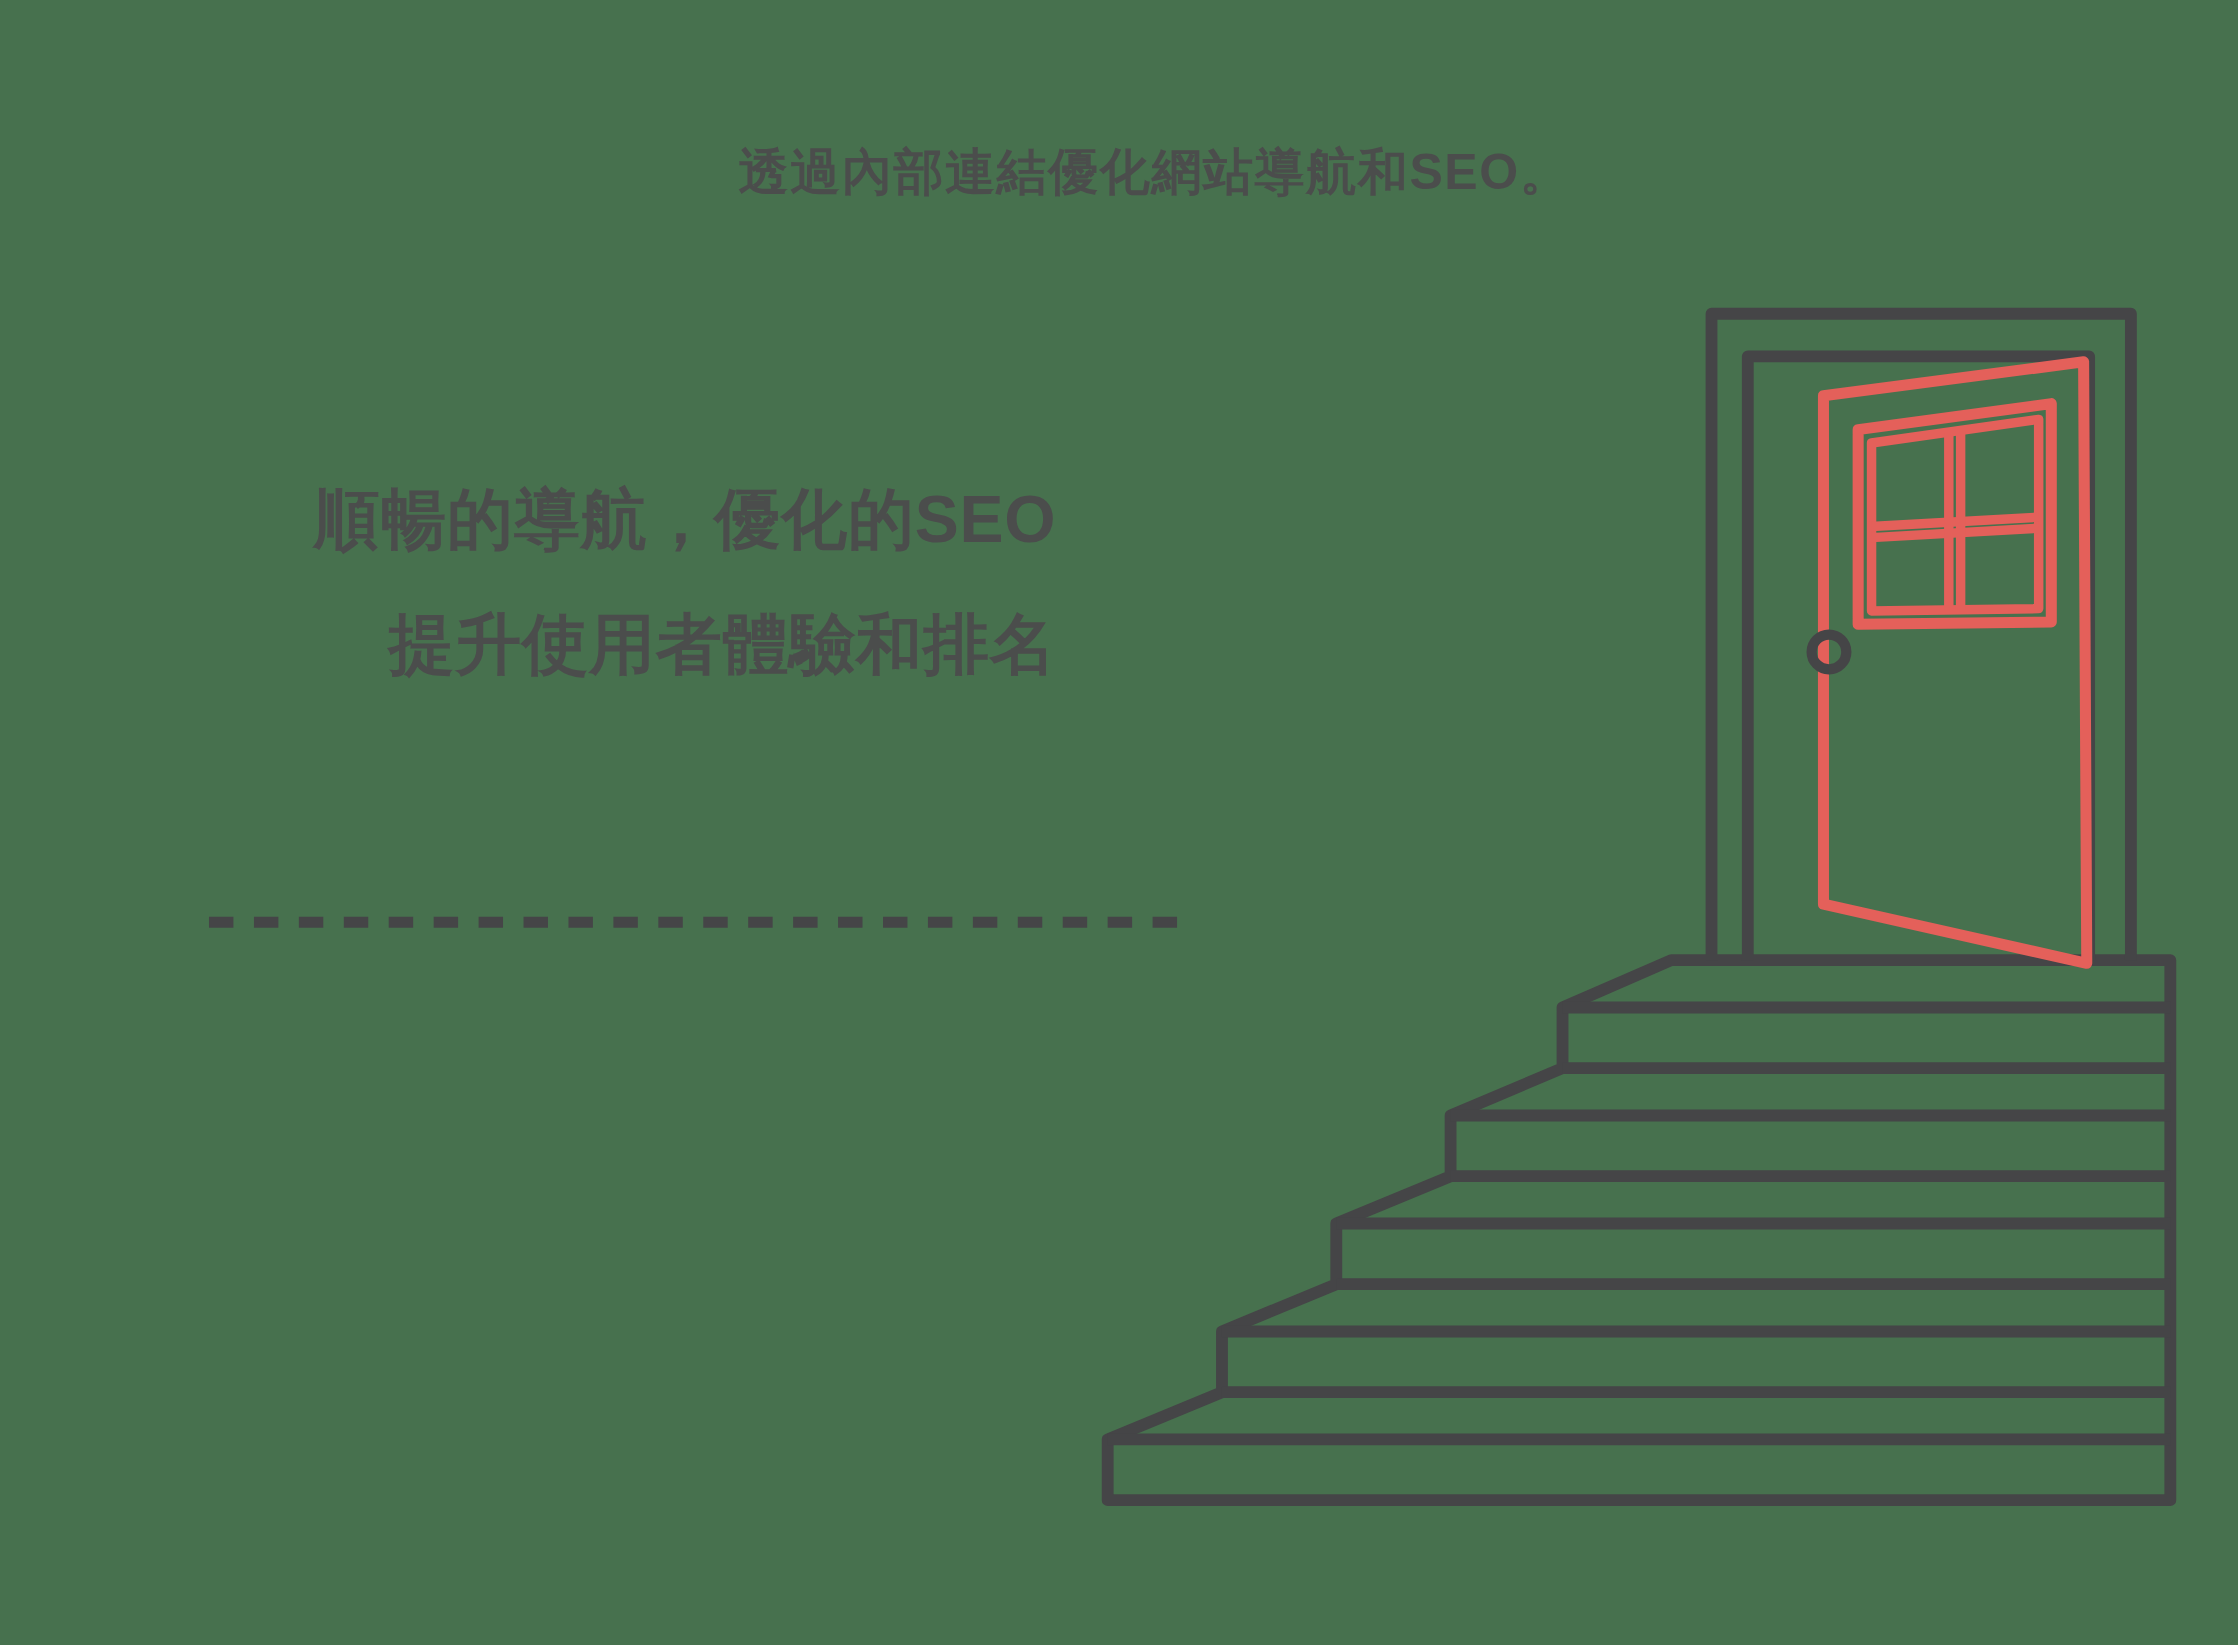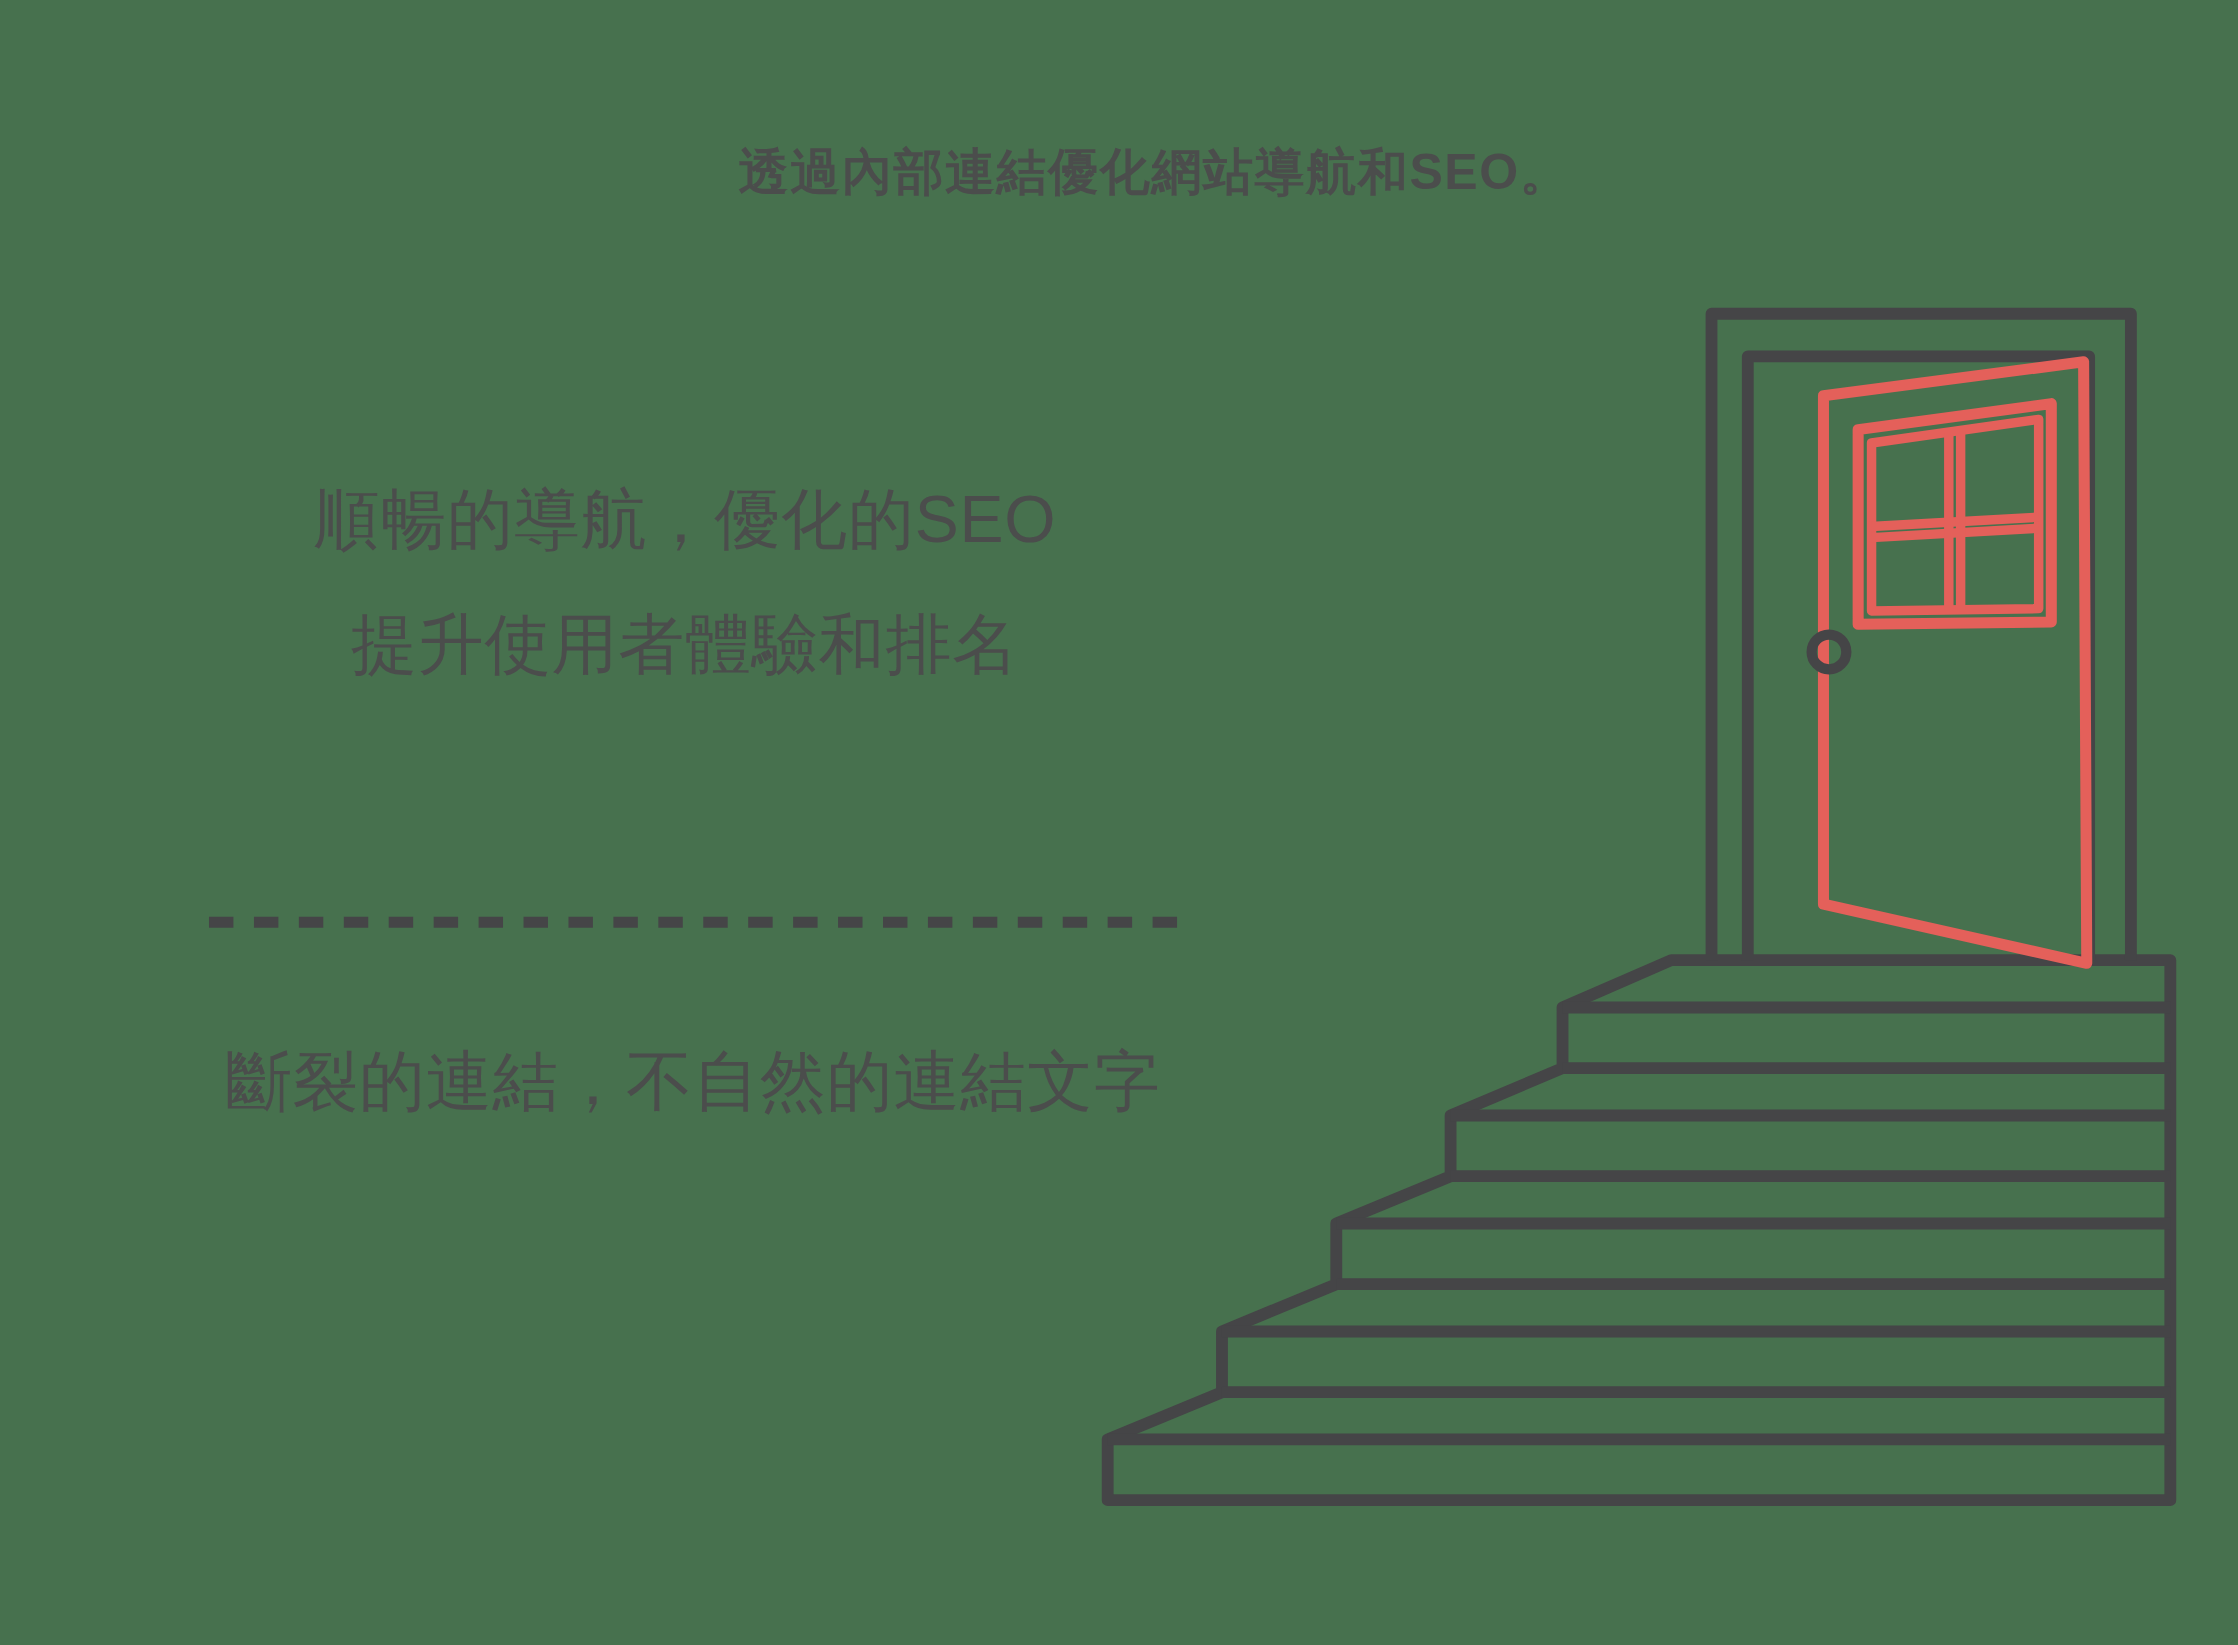--- a/index.html
+++ b/index.html
@@ -27,23 +27,23 @@
     font-size: 50px;
     font-weight: bold;
     line-height: 93px;
     color: var(--text);
     white-space: nowrap;
     letter-spacing: 1.6px;
   }
   .text-block {
     position: absolute;
     transform: translateX(-50%);
-    text-align: center;
+    text-align: right;
     font-size: 66px;
-    font-weight: 400;
+    font-weight: 700;
     line-height: 125px;
     color: var(--text);
     white-space: nowrap;
     letter-spacing: 0.8px;
   }
   #block-optimized { left: 685px; top: 457px; }
   #block-broken   { left: 693px; top: 1019px; }
 
   svg.scene {
     position: absolute;
@@ -79,21 +79,20 @@
 <body>
 
 <div class="page-title">透過內部連結優化網站導航和SEO。</div>
 
 <div class="text-block" id="block-optimized">
   <div>順暢的導航，優化的SEO</div>
   <div>提升使用者體驗和排名</div>
 </div>
 
 <div class="text-block" id="block-broken">
-  <div>斷裂的連結，不自然的連結文字</div>
 </div>
 
 <svg class="scene" viewBox="0 0 2840 2088">
 
   <line class="dark dash" x1="265" y1="1170" x2="1495" y2="1170"></line>
 
   <polygon class="dark" points="2120,1218 1982,1278 1982,1355 1840,1415 1840,1492 1695,1552 1695,1629 1550,1689 1550,1766 1405,1826 1405,1903 2753,1903 2753,1218"></polygon>
 
   <g>
     <line class="dark" x1="1982" y1="1278" x2="2753" y2="1278"></line>

